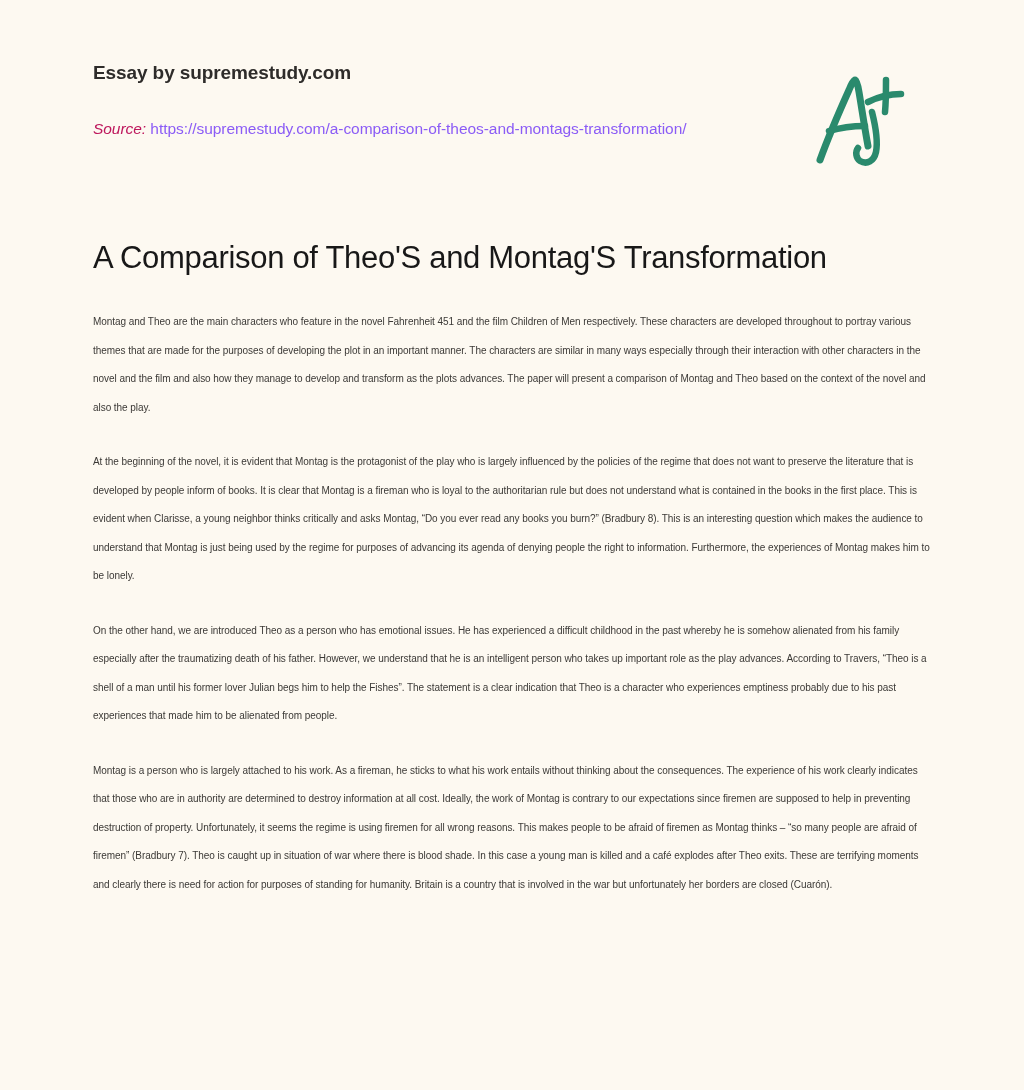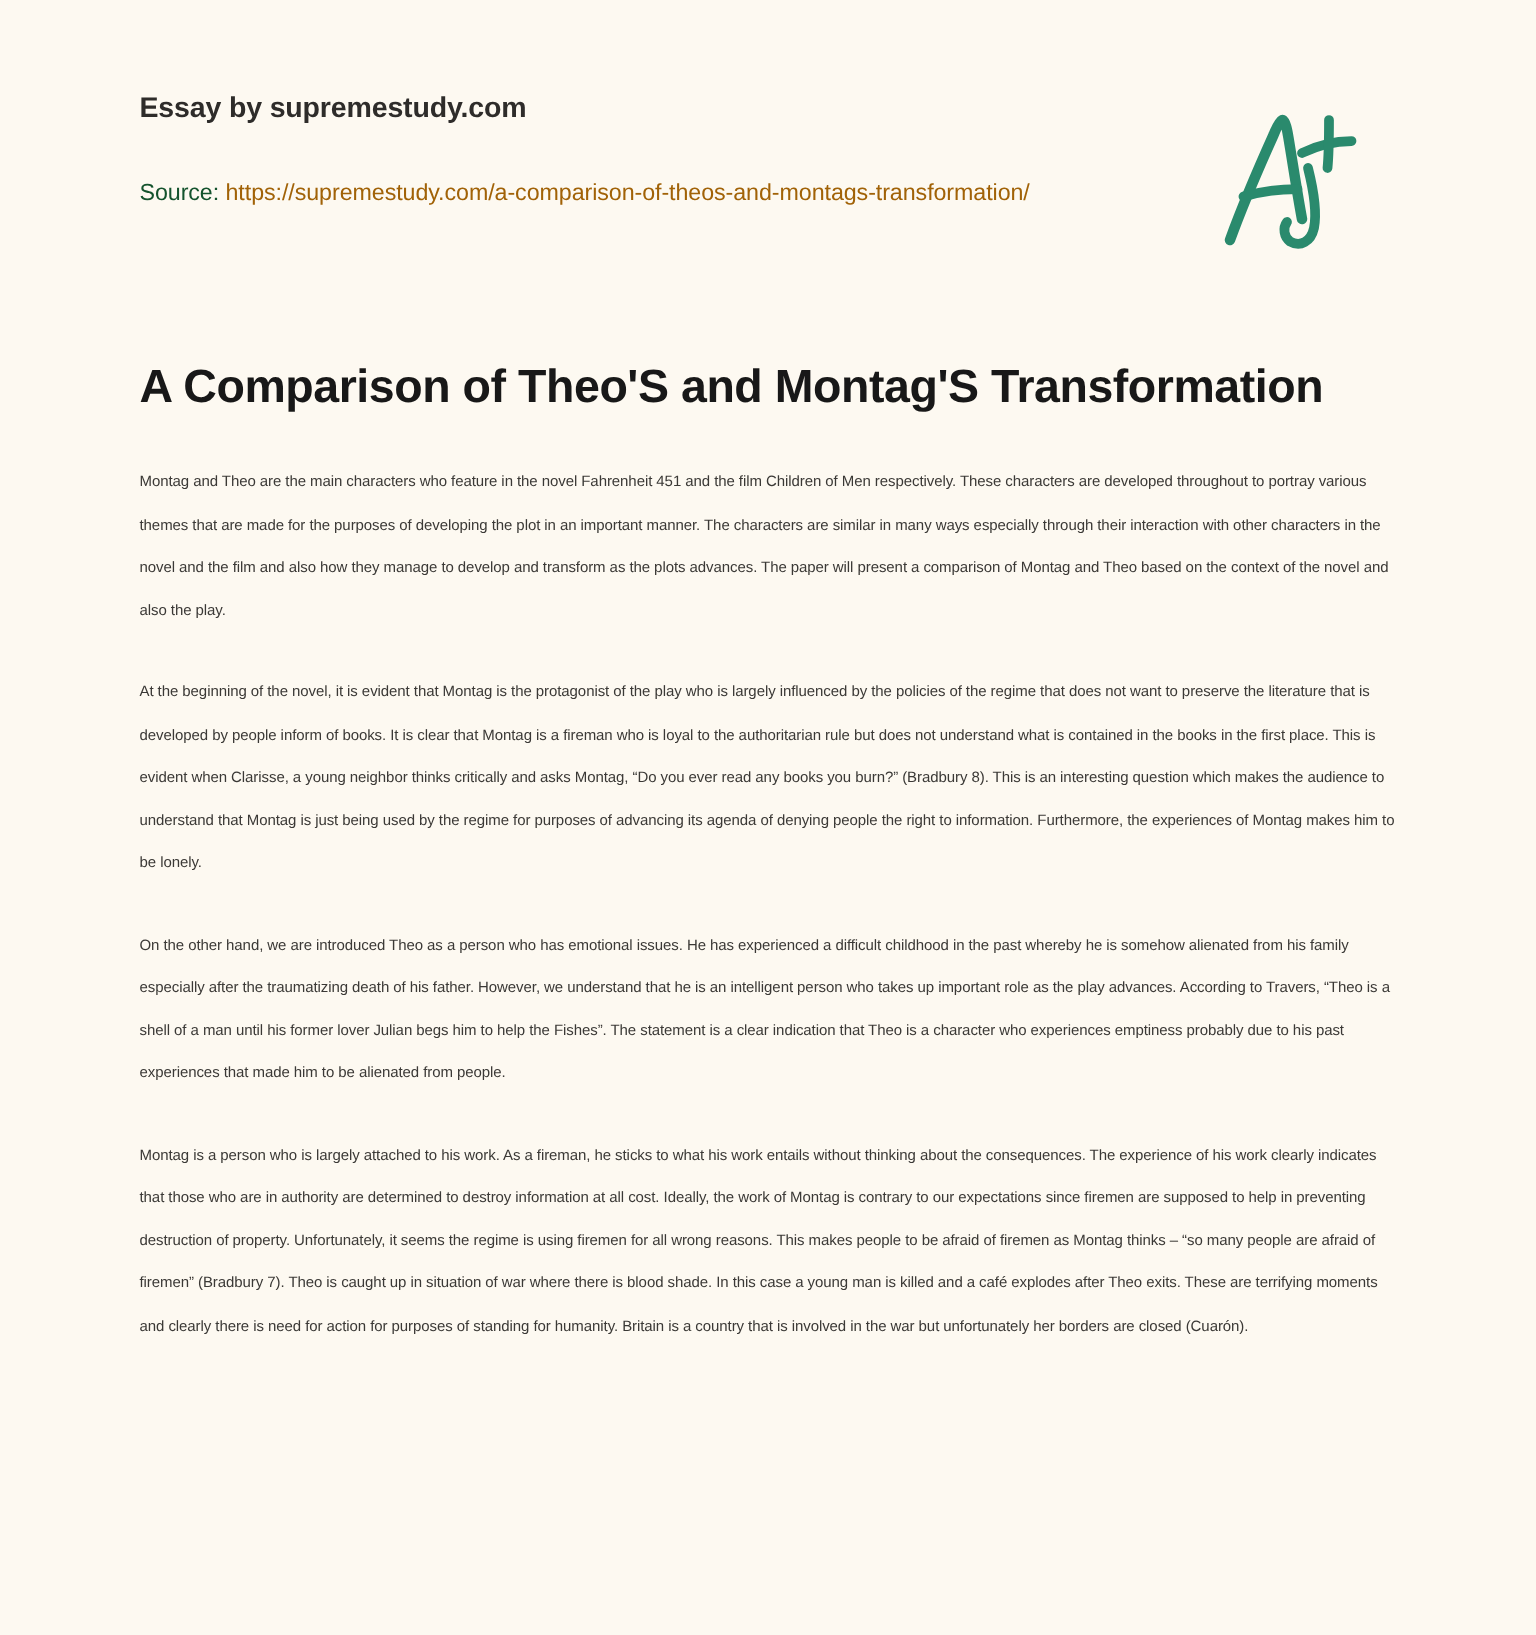--- a/index.html
+++ b/index.html
@@ -45,24 +45,25 @@
   .source-line {
     position: absolute;
     left: 93px;
     top: 120px;
     font-size: 15.5px;
     color: #8c8781;
     white-space: nowrap;
     letter-spacing: -0.05px;
   }
   .source-line .source-label {
-    color: #14532d;
+    color: #be185d;
+    font-style: italic;
   }
   .source-line .source-url {
-    color: #a16207;
+    color: #8b5cf6;
     text-decoration: none;
   }
 
   
   .logo {
     position: absolute;
     left: 806px;
     top: 62px;
     width: 104px;
     height: 108px;
@@ -76,21 +77,21 @@
   
   .article {
     position: absolute;
     left: 93px;
     top: 238px;
     width: 840px;
   }
 
   .article-title {
     font-size: 31px;
-    font-weight: bold;
+    font-weight: normal;
     color: #181818;
     line-height: 40px;
     margin: 0 0 30px 0;
     letter-spacing: -0.3px;
     white-space: nowrap;
   }
 
   .article-body p {
     margin: 0 0 26px 0;
     font-size: 10px;

